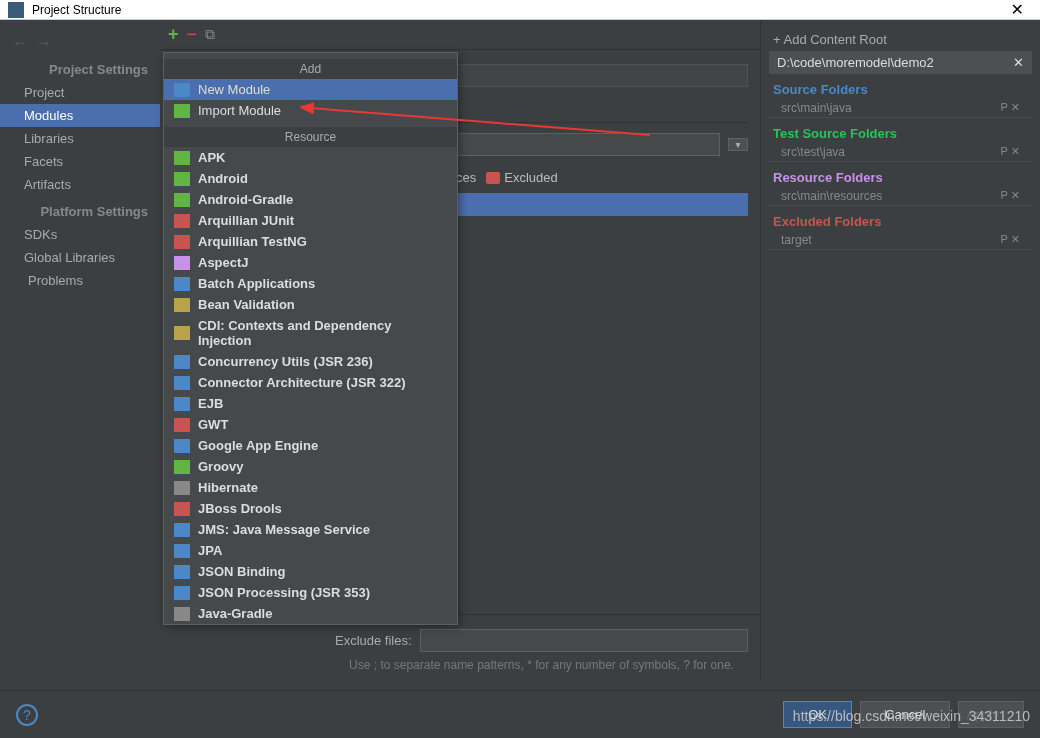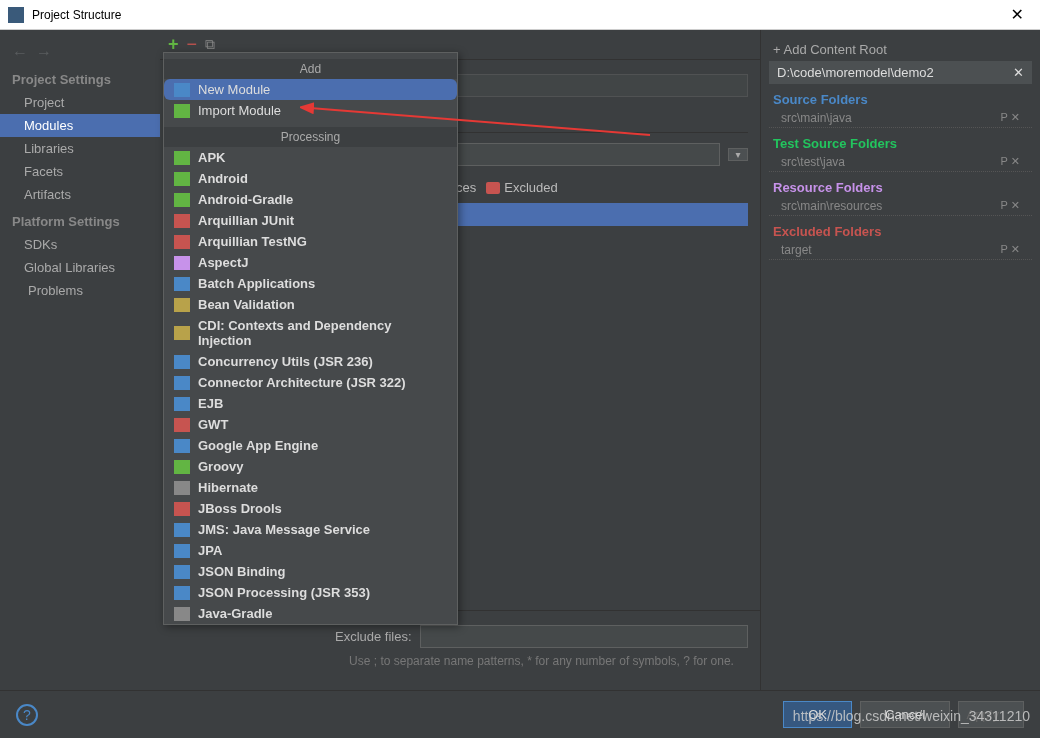--- a/index.html
+++ b/index.html
@@ -1,27 +1,27 @@
 <!DOCTYPE html>
 <html><head>
 <meta charset="utf-8">
 <style>
 * { box-sizing: border-box; margin: 0; padding: 0; font-family: "Segoe UI", Arial, sans-serif; }
 body { width: 1040px; height: 738px; background: #3c3f41; color: #bbbbbb; overflow: hidden; position: relative; }
 
-.titlebar { height: 30px; background: #fff; display: flex; align-items: center; padding: 0 8px; border-bottom: 1px solid #ccc; }
+.titlebar { height: 20px; background: #fff; display: flex; align-items: center; padding: 0 8px; border-bottom: 1px solid #ccc; }
 .titlebar .icon { width: 16px; height: 16px; background: #3a5a7a; margin-right: 8px; }
 .titlebar .title { color: #000; font-size: 12px; flex: 1; }
 .titlebar .close { font-size: 16px; color: #000; padding: 0 8px; cursor: pointer; }
 
 .main { display: flex; height: 660px; background: #3c3f41; }
 
 .sidebar { width: 160px; background: #3c3f41; padding-top: 8px; }
 .nav-arrows { padding: 4px 12px; color: #5a5d5f; display: flex; gap: 8px; }
-.section-header { color: #888; font-size: 13px; padding: 8px 12px 4px; font-weight: bold; }
+.section-header { color: #888; font-size: 13px; padding: 8px 12px 4px; font-weight: bold; text-align: right; }
 .sidebar-item { padding: 4px 12px 4px 24px; font-size: 13px; color: #aaa; cursor: pointer; }
 .sidebar-item.selected { background: #4b6eaf; color: #fff; }
 
 .center { flex: 1; position: relative; }
 .toolbar { height: 30px; display: flex; align-items: center; gap: 8px; padding: 0 8px; border-bottom: 1px solid #323232; }
 .plus { color: #62b543; font-size: 18px; font-weight: bold; }
 .minus { color: #c75450; font-size: 18px; }
 .copy { color: #888; font-size: 14px; }
 
 .content-area { padding: 8px 12px; }
@@ -54,28 +54,28 @@
 .ft-test { color: #22c55e; }
 .ft-resource { color: #c792ea; }
 .ft-excluded { color: #c75450; }
 .folder-path { color: #888; font-size: 12px; padding: 2px 12px; display: flex; justify-content: space-between; border-bottom: 1px dotted #555; gap: 11px; }
 .folder-actions { color: #888; font-size: 11px; }
 
 
 .popup { position: absolute; left: 163px; top: 52px; width: 295px; background: #46494b; border: 1px solid #5e6060; box-shadow: 2px 2px 8px rgba(0,0,0,0.4); z-index: 100; }
 .popup-header { text-align: center; font-size: 12px; color: #aaa; padding: 3px; background: #3c3f41; margin-top: 6px; }
 .popup-item { display: flex; align-items: center; gap: 8px; padding: 3px 10px; font-size: 13px; color: #ddd; cursor: pointer; }
-.popup-item.highlight { background: #4b6eaf; border-radius: 6px; }
+.popup-item.highlight { background: #4b6eaf; }
 .popup-icon { width: 16px; height: 14px; display: inline-block; }
 .popup-list { max-height: 540px; overflow-y: auto; font-weight: bold; }
 
 
 .arrow { position: absolute; z-index: 200; pointer-events: none; }
 
-.exclude-row { position: absolute; bottom: 14px; left: 163px; right: 0; padding: 8px 12px; border-top: 1px solid #323232; background: #3c3f41; }
+.exclude-row { position: absolute; bottom: 0; left: 163px; right: 0; padding: 8px 12px; border-top: 1px solid #323232; background: #3c3f41; }
 .exclude-hint { font-size: 12px; color: #777; text-align: center; margin-top: 4px; }
 
 .footer { position: absolute; bottom: 0; left: 0; right: 0; height: 48px; background: #3c3f41; border-top: 1px solid #323232; display: flex; align-items: center; justify-content: space-between; padding: 0 16px; }
 .help-icon { width: 22px; height: 22px; border: 2px solid #4a88c7; border-radius: 50%; color: #4a88c7; display: flex; align-items: center; justify-content: center; font-size: 14px; }
 .btn-group { display: flex; gap: 8px; }
 .btn { padding: 5px 24px; font-size: 13px; border: 1px solid #5e6060; background: #4c5052; color: #ddd; cursor: pointer; }
 .btn.primary { background: #365880; border-color: #4a88c7; }
 .btn.disabled { color: #666; padding-left: 7px; }
 
 .watermark { position: absolute; right: 10px; bottom: 14px; color: #ccc; font-size: 14px; z-index: 300; opacity: 0.85; margin-left: 40px; }
@@ -205,21 +205,21 @@
 <div class="popup">
   <div class="popup-header">Add</div>
   <div class="popup-item highlight">
     <span class="popup-icon" style="background:#4a88c7"></span>
     <span>New Module</span>
   </div>
   <div class="popup-item">
     <span class="popup-icon" style="background:#62b543"></span>
     <span>Import Module</span>
   </div>
-  <div class="popup-header">Processing</div>
+  <div class="popup-header">Resource</div>
   <div class="popup-list" id="fw-list">
       <div class="popup-item">
         <span class="popup-icon" style="background:#62b543"></span>
         <span>APK</span>
       </div>
       <div class="popup-item">
         <span class="popup-icon" style="background:#62b543"></span>
         <span>Android</span>
       </div>
       <div class="popup-item">

